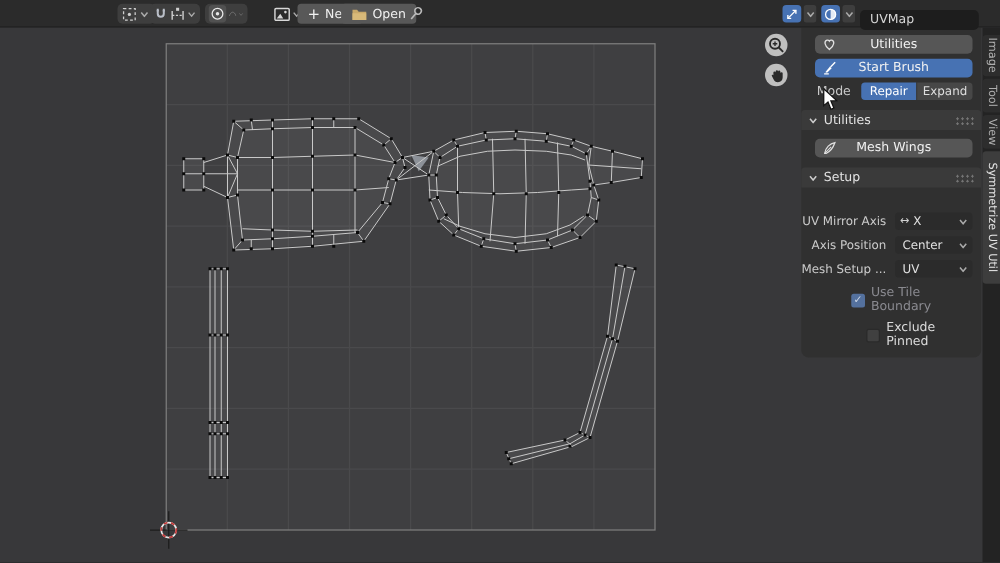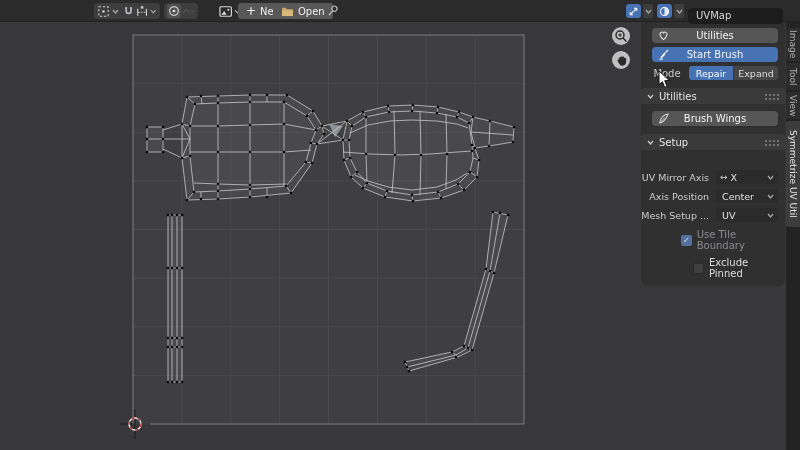--- a/index.html
+++ b/index.html
@@ -469,21 +469,21 @@
         </svg>
     <span>Utilities</span>
     <span class="grip"></span>
   </div>
 
   <div class="btn-wide mt7" style="margin-top:7px;">
     <svg class="lead" width="13" height="13" viewBox="0 0 14 14">
       <path d="M3,11.5 C3.6,6.5 7.5,3 11.8,2.2 C10.4,6.4 8,9.8 4.2,11.6 Z" fill="none" stroke="#e0e0e0" stroke-width="1.1"></path>
       <line x1="3" y1="11.5" x2="8.5" y2="6" stroke="#e0e0e0" stroke-width=".9"></line>
     </svg>
-    <span>Brush Wings</span>
+    <span>Mesh Wings</span>
   </div>
 
   <div class="sec-h mt8">
     <svg class="chev" viewBox="0 0 7 5">
           <polyline points="1,1 3.5,4 6,1" fill="none" stroke="#ccc" stroke-width="1.2"></polyline>
         </svg>
     <span>Setup</span>
     <span class="grip"></span>
   </div>
 

